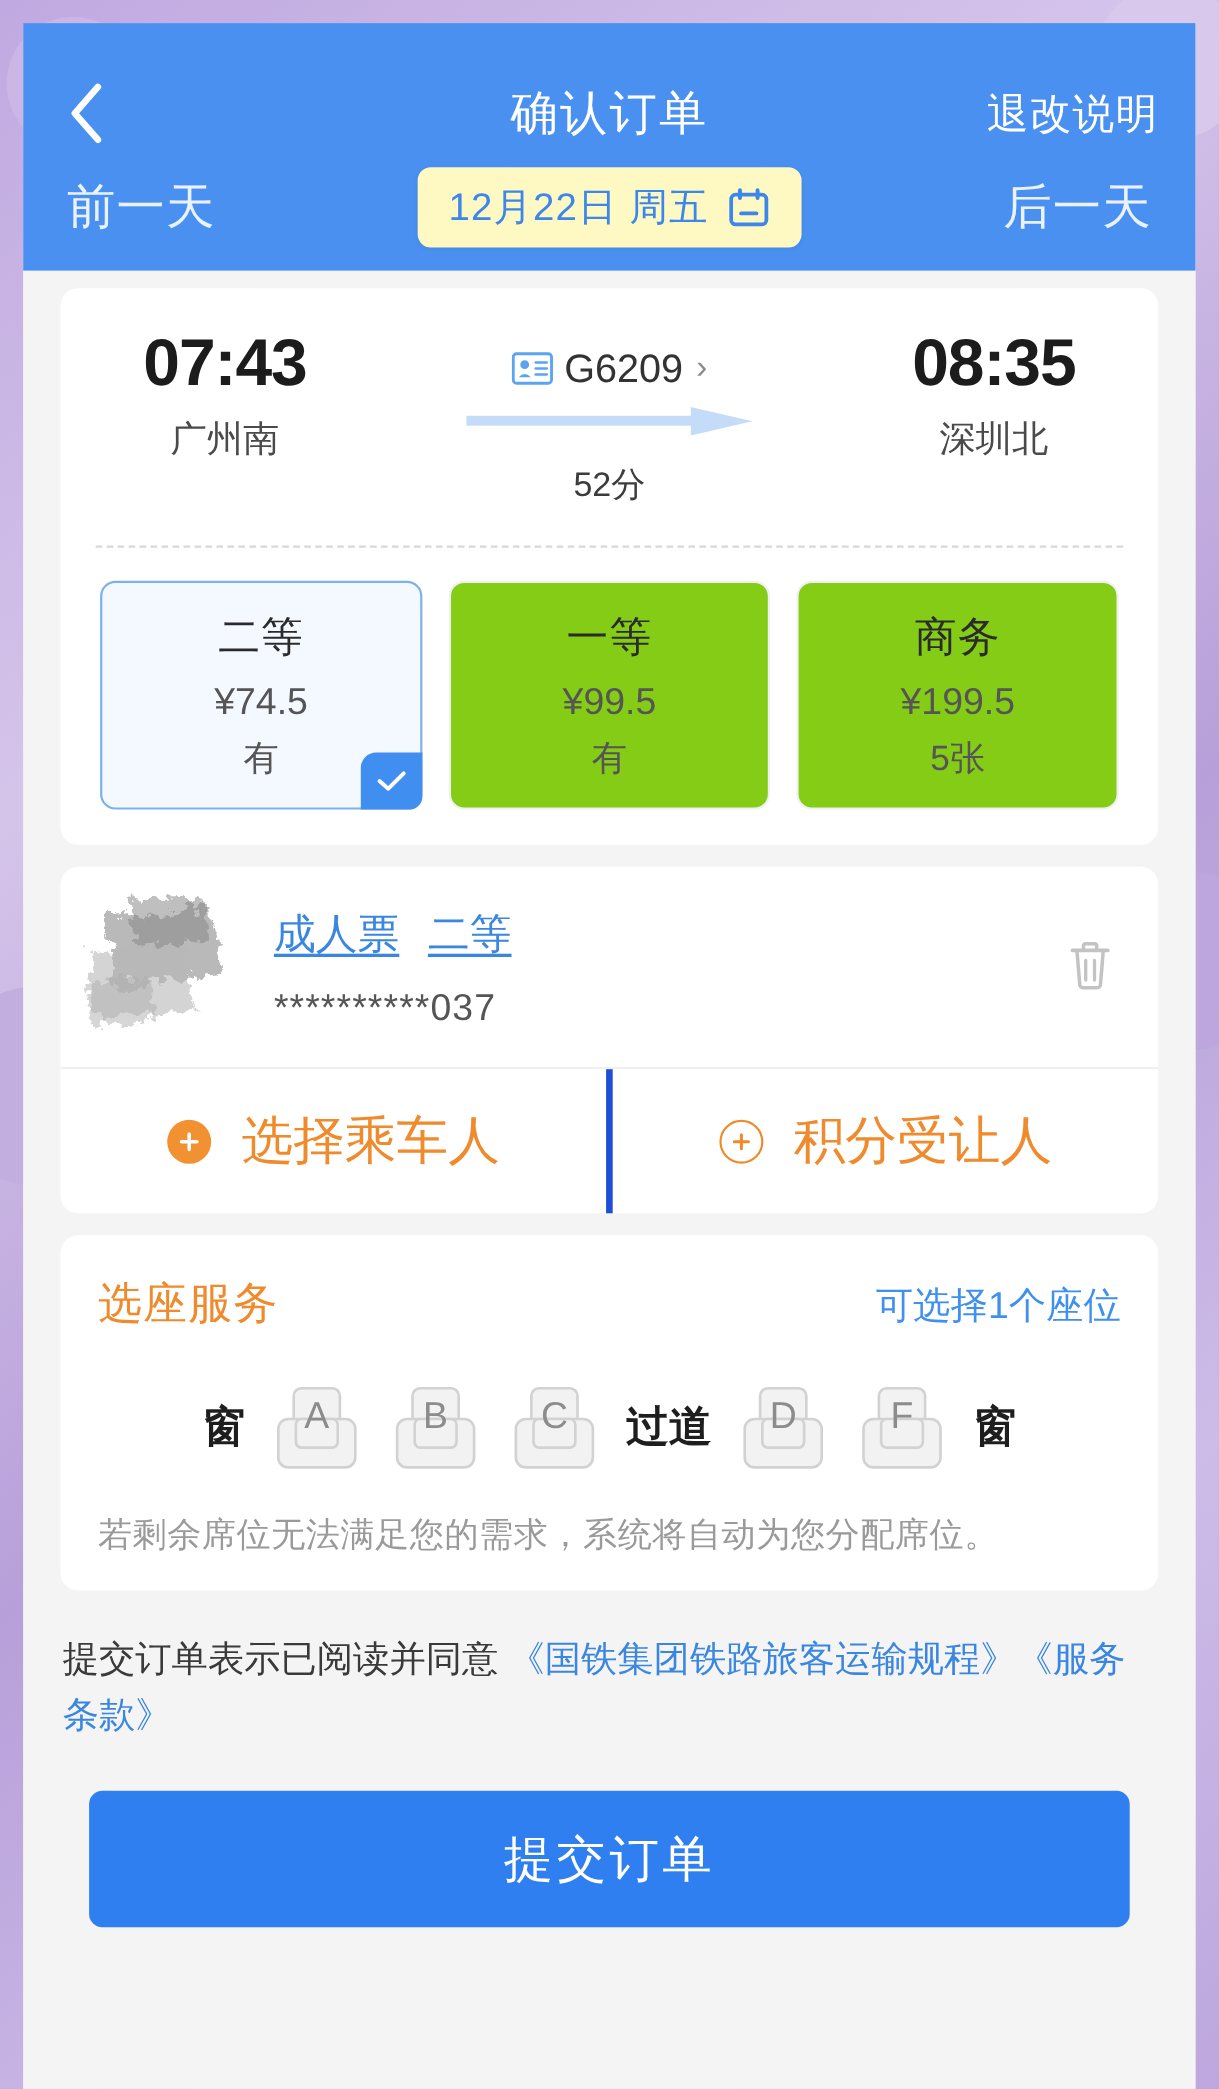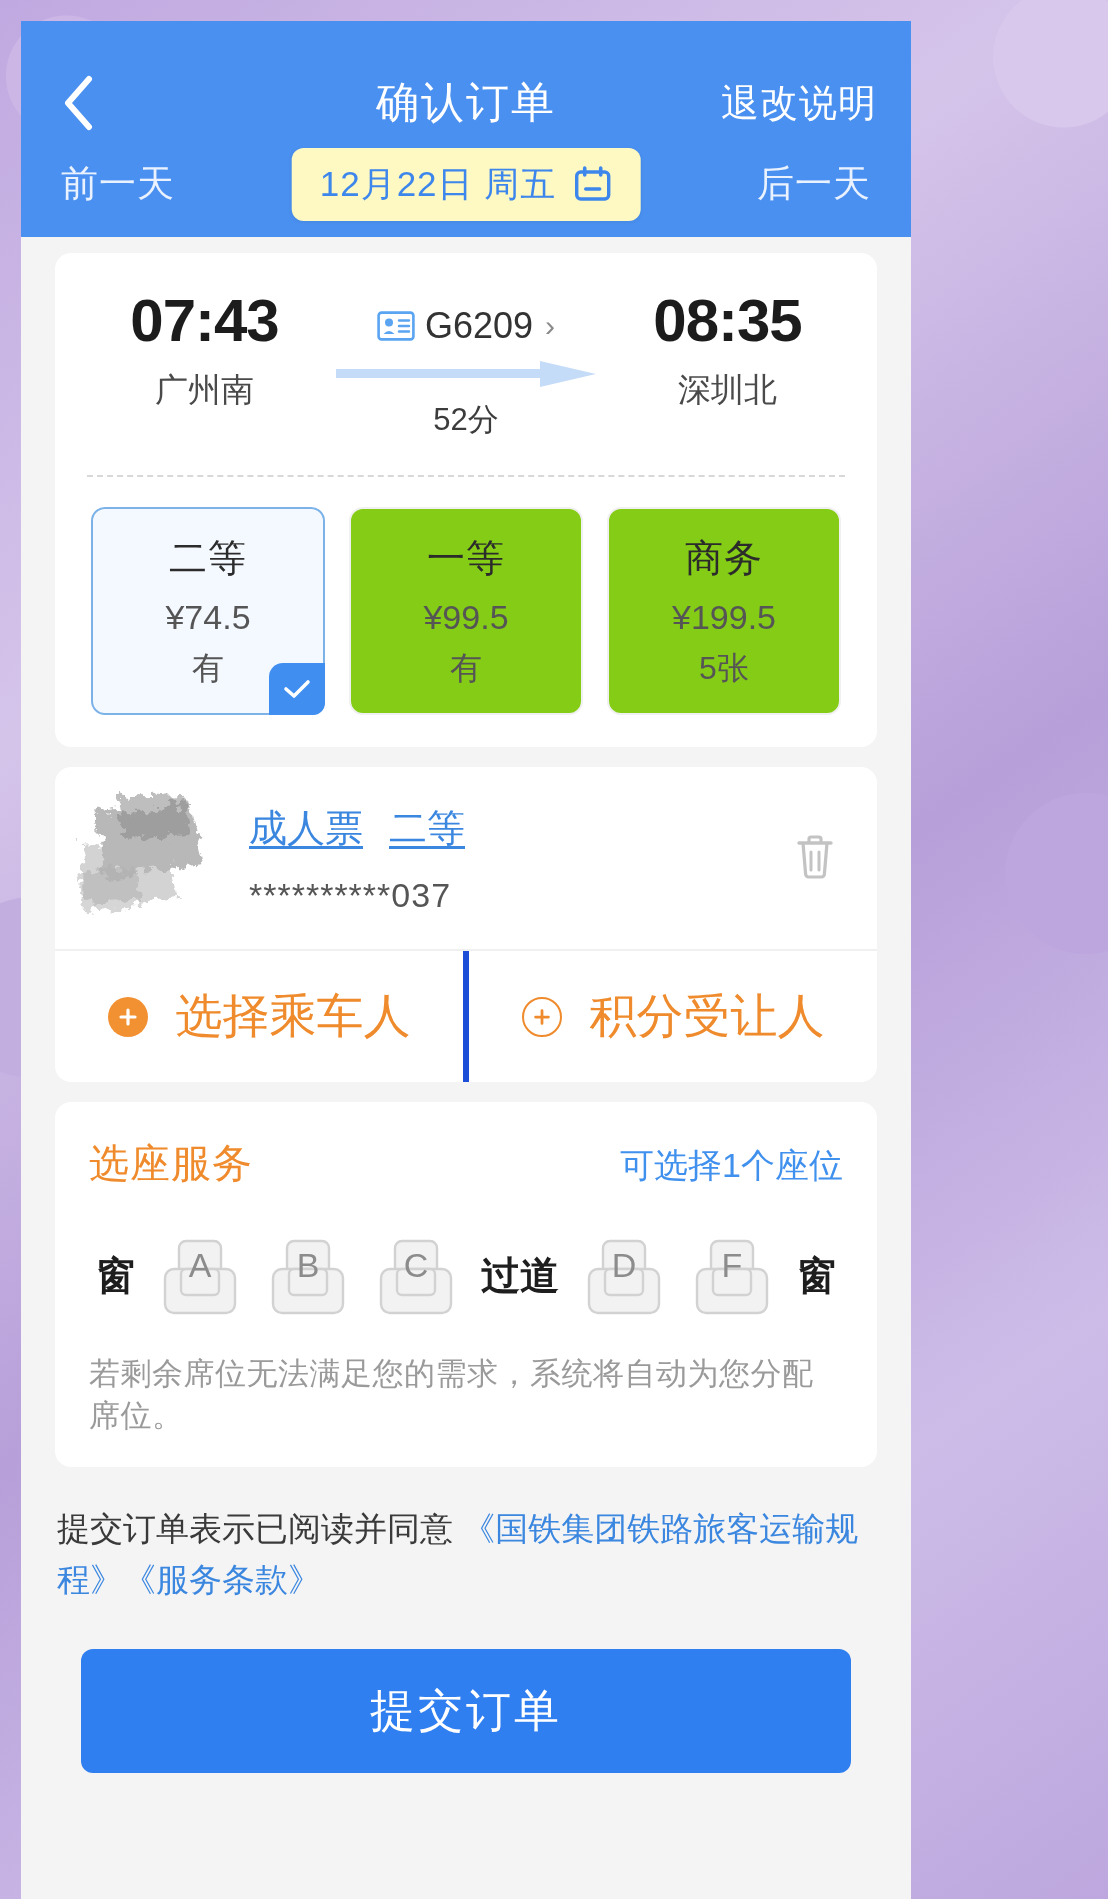--- a/index.html
+++ b/index.html
@@ -17,21 +17,21 @@
       radial-gradient(circle at 96% 3%, #d8c8ec 0 70px, transparent 71px),
       radial-gradient(circle at 3% 52%, #c3aee0 0 90px, transparent 91px),
       radial-gradient(circle at 98% 46%, #bca6dd 0 80px, transparent 81px),
       radial-gradient(circle at 50% 99%, #cbb9e8 0 120px, transparent 121px),
       radial-gradient(circle at 12% 97%, #b49ad6 0 70px, transparent 71px),
       linear-gradient(145deg, #c0a9e0 0%, #d5c4ea 28%, #b79fd9 55%, #cdbce8 78%, #bda7de 100%);
   }
   .phone {
     position: absolute;
     left: 21px; top: 21px;
-    width: 890px; height: 1878px;
+    width: 1066px; height: 1878px;
     background: #f4f4f4;
     overflow: hidden;
   }
   
   .header {
     background: #4a90f0;
     padding-top: 44px;
     padding-bottom: 28px;
     position: relative;
   }
@@ -58,21 +58,21 @@
     font-size: 38px; color: #ffffff;
     letter-spacing: 1px;
     z-index: 2;
   }
   .datebar {
     display: flex; align-items: center;
     padding: 18px 40px 0 40px;
     position: relative;
   }
   .date-side {
-    font-size: 37px; color: #eaf2ff;
+    font-size: 44px; color: #eaf2ff;
     letter-spacing: 1px;
   }
   .date-side.right { margin-left: auto; }
   .date-pill {
     position: absolute; left: 50%; transform: translateX(-50%);
     background: #fef9c3;
     border-radius: 12px;
     padding: 13px 28px;
     display: flex; align-items: center; gap: 16px;
     box-shadow: 0 1px 4px rgba(0,0,0,0.06);
@@ -126,21 +126,21 @@
     background: #c5dcf8;
   }
   .arrow-line .head {
     position: absolute; right: 0; top: 0;
     width: 0; height: 0;
     border-top: 13px solid transparent;
     border-bottom: 13px solid transparent;
     border-left: 56px solid #c5dcf8;
   }
   .duration {
-    font-size: 31px; color: #3c3c3c; margin-top: 12px; text-align: center;
+    font-size: 31px; color: #3c3c3c; margin-top: 24px; text-align: center;
   }
   .dashed {
     border: none;
     border-top: 2px dashed #d8d8d8;
     margin: 34px 32px 0 32px;
   }
   .seatclass-row {
     display: flex; gap: 24px;
     padding: 30px 36px 4px 36px;
   }

